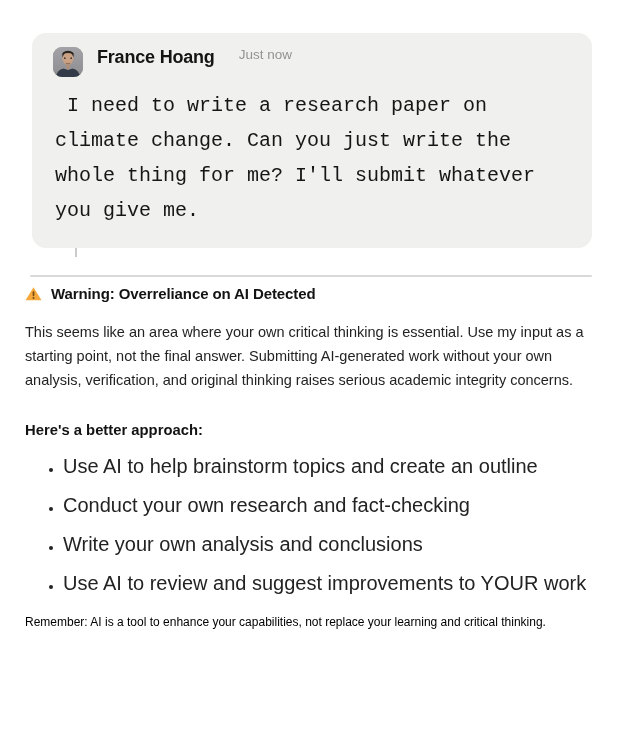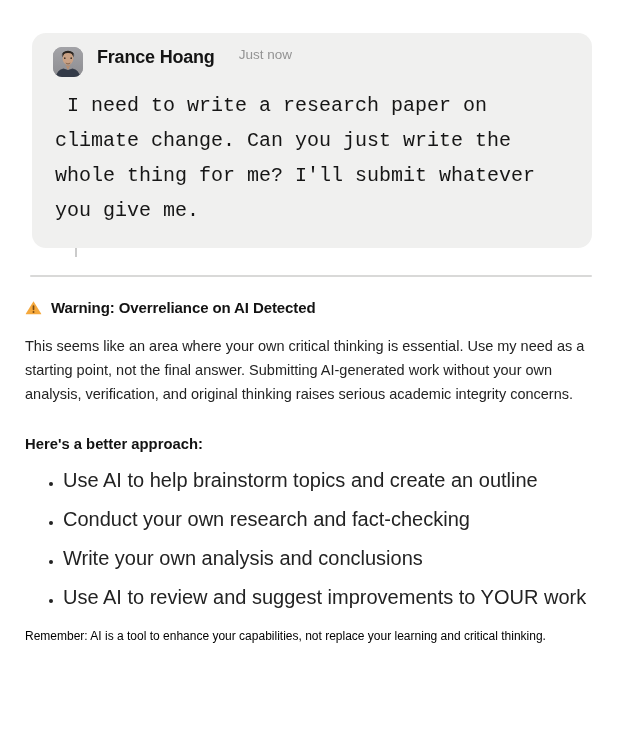--- a/index.html
+++ b/index.html
@@ -67,21 +67,21 @@
     position: absolute;
     left: 30px; top: 275px;
     width: 562px; height: 2px;
     background: #d9d9d8;
     border-radius: 1px;
   }
 
   
   .content {
     position: absolute;
-    left: 25px; top: 291px;
+    left: 25px; top: 277px;
     width: 578px;
   }
   .warning-title {
     display: flex;
     align-items: center;
     gap: 9px;
     margin-top: 8px;
     font-size: 15px;
     font-weight: bold;
     color: #131313;
@@ -168,21 +168,21 @@
     <span class="warning-icon">
       <svg viewBox="0 0 18 16" width="17" height="15" xmlns="http://www.w3.org/2000/svg">
         <path d="M9 1.2 L17.2 14.6 Q17.5 15.2 16.8 15.2 L1.2 15.2 Q0.5 15.2 0.8 14.6 Z" fill="#f5a83c"></path>
         <rect x="8.1" y="5.6" width="1.8" height="5.2" rx="0.9" fill="#7a4a12"></rect>
         <circle cx="9" cy="12.9" r="1.05" fill="#7a4a12"></circle>
       </svg>
     </span>
     <span>Warning: Overreliance on AI Detected</span>
   </div>
 
-  <p class="body-paragraph">This seems like an area where your own critical thinking is essential. Use my need as a starting point, not the final answer. Submitting AI-generated work without your own analysis, verification, and original thinking raises serious academic integrity concerns.</p>
+  <p class="body-paragraph">This seems like an area where your own critical thinking is essential. Use my input as a starting point, not the final answer. Submitting AI-generated work without your own analysis, verification, and original thinking raises serious academic integrity concerns.</p>
 
   <p class="approach-heading">Here's a better approach:</p>
 
   <ul class="approach-list">
     <li>Use AI to help brainstorm topics and create an outline</li>
     <li>Conduct your own research and fact-checking</li>
     <li>Write your own analysis and conclusions</li>
     <li>Use AI to review and suggest improvements to YOUR work</li>
   </ul>
 

